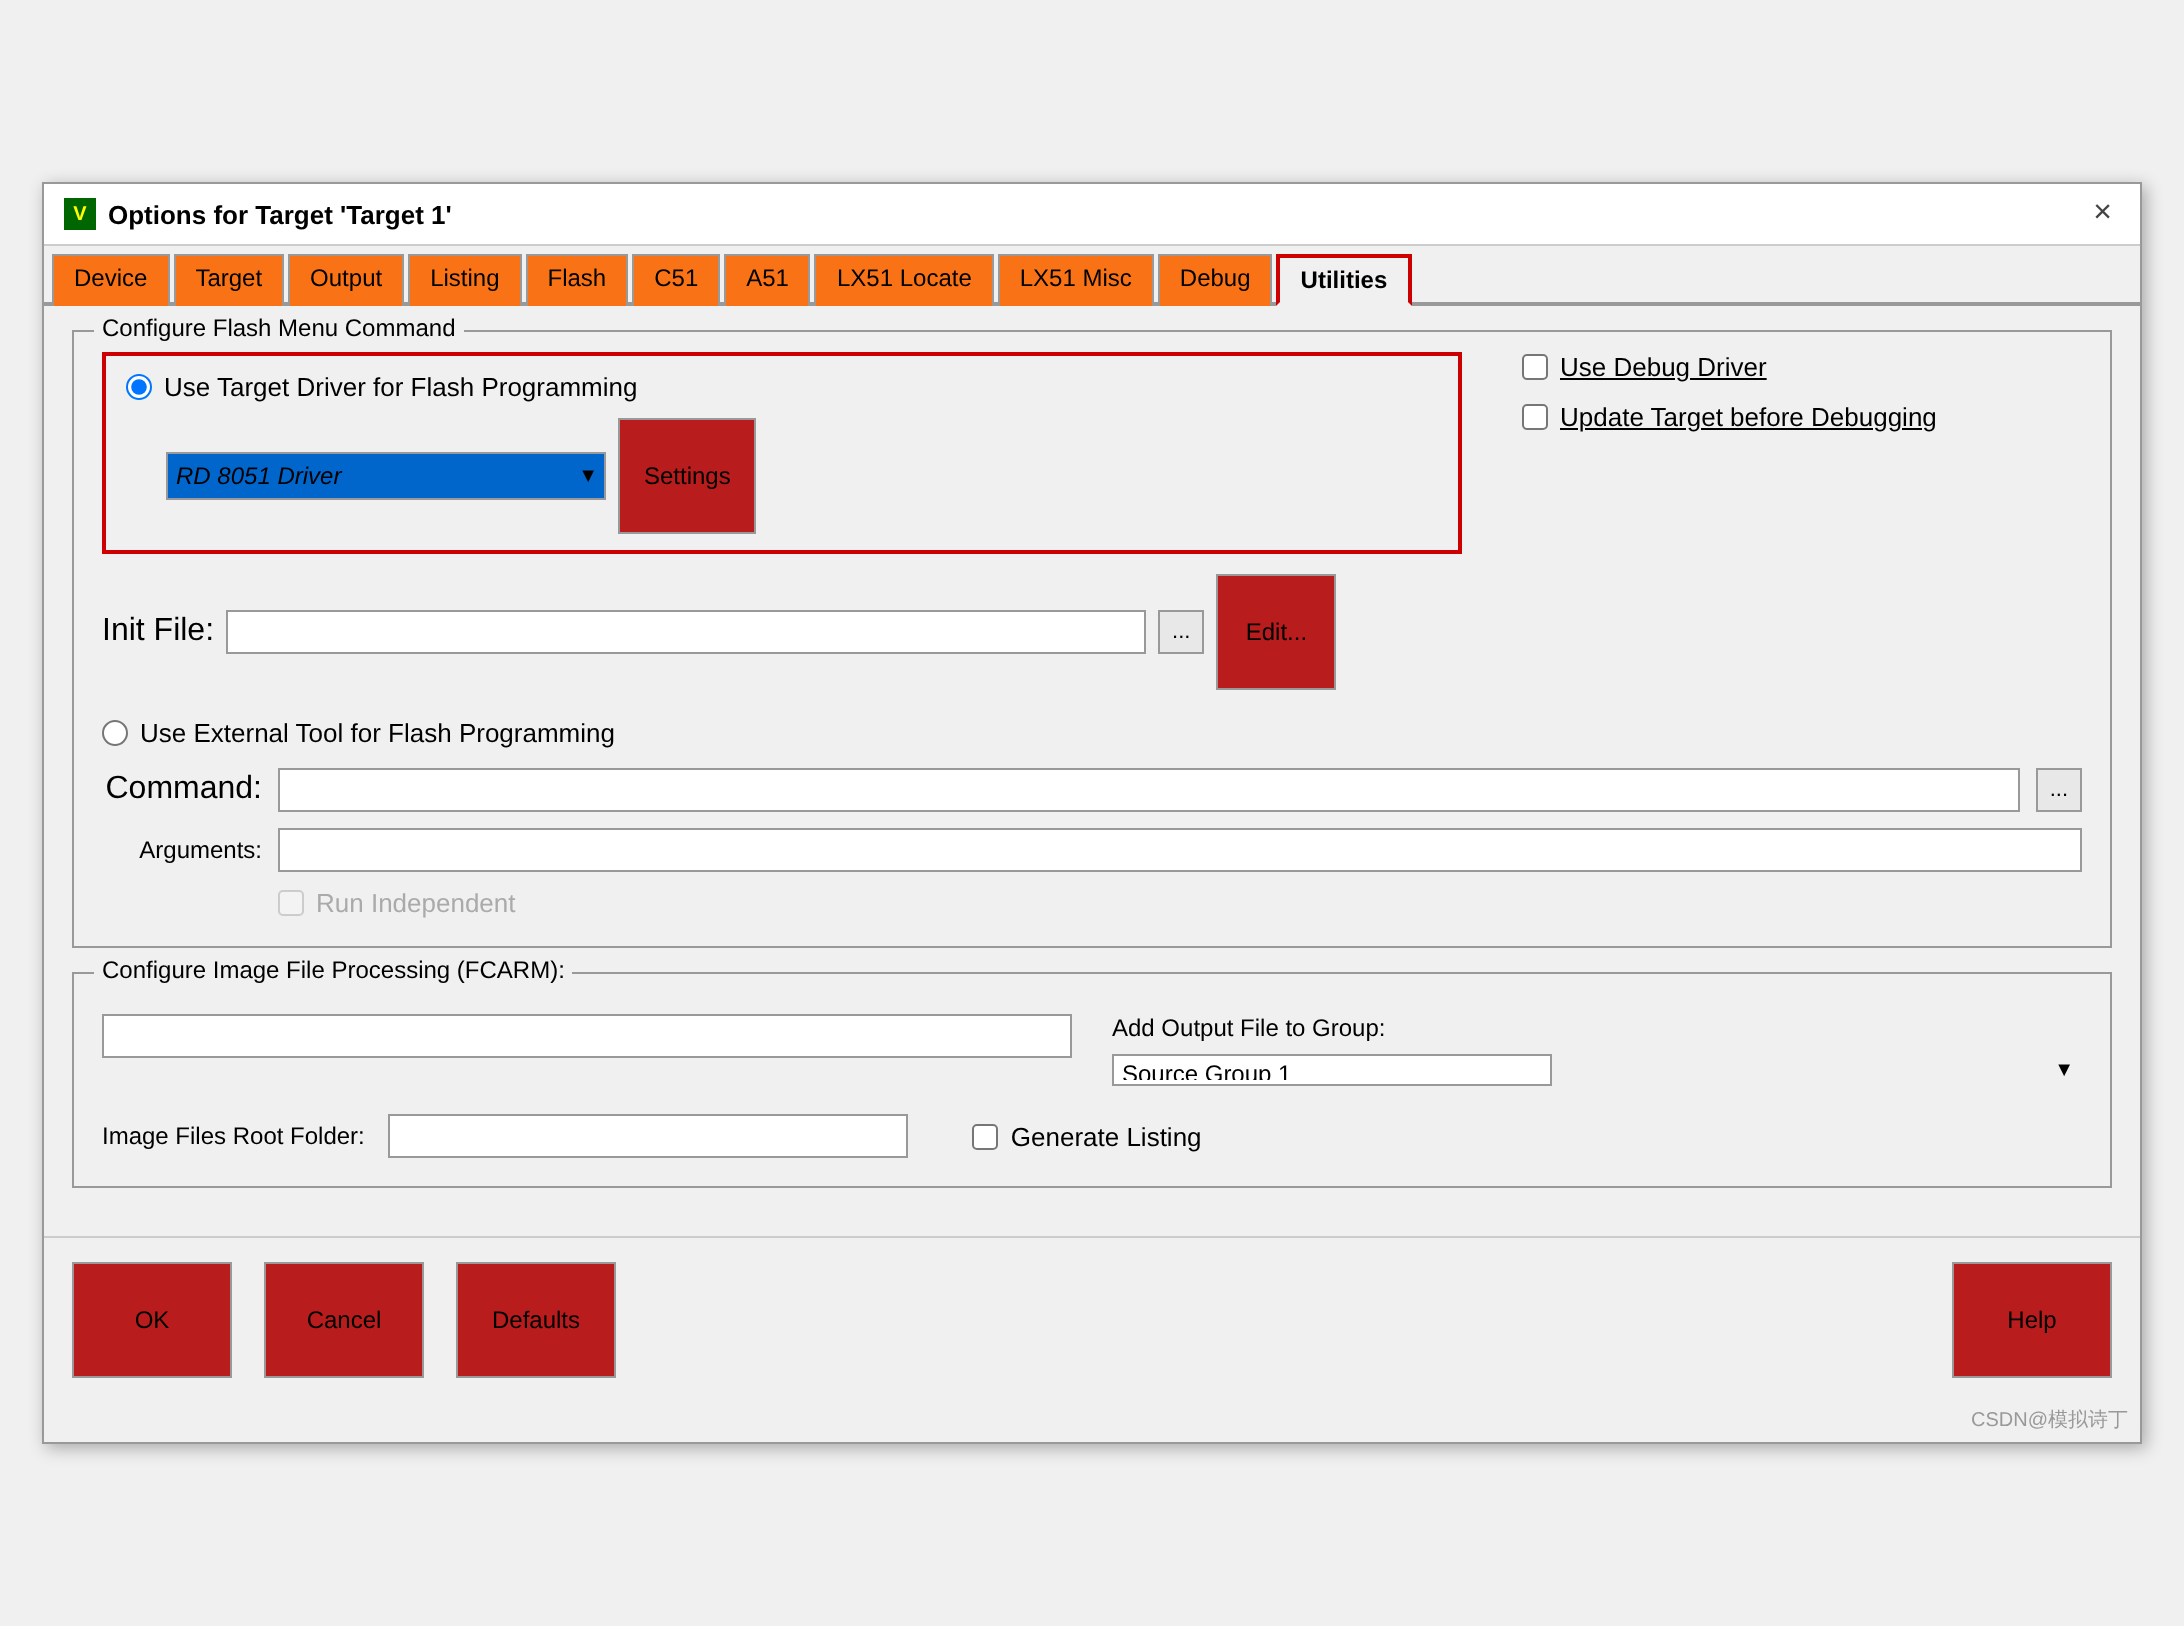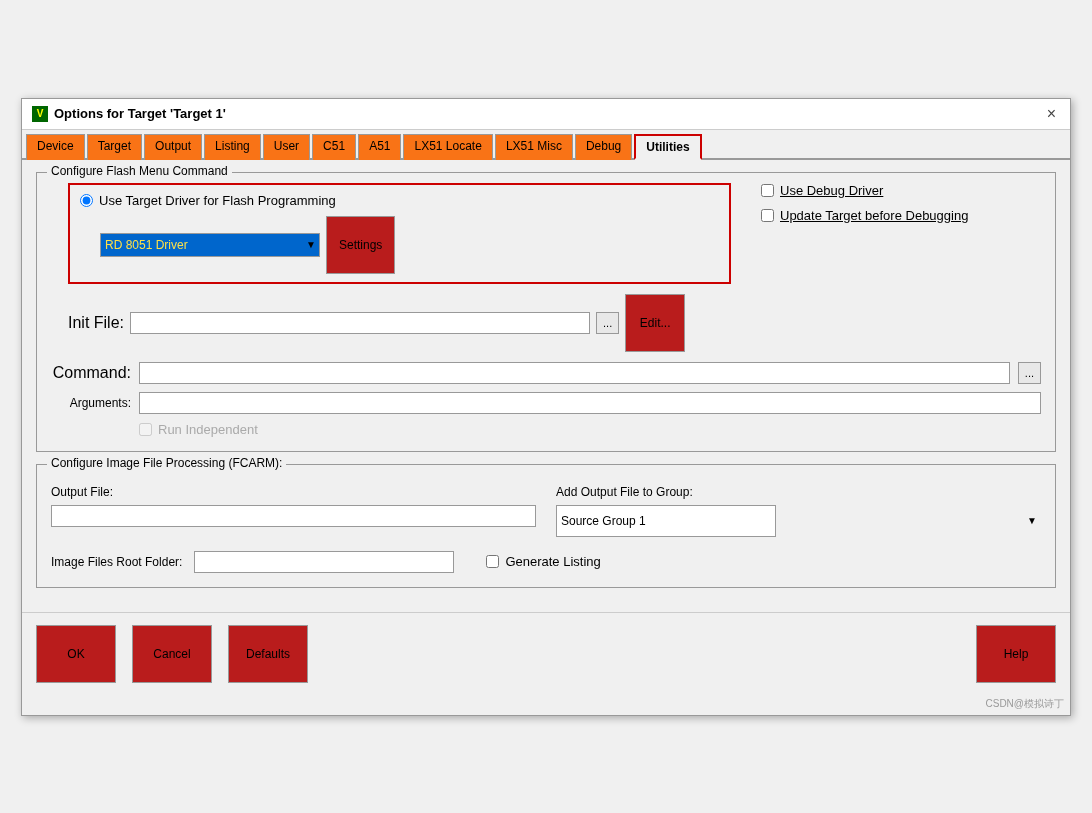--- a/index.html
+++ b/index.html
@@ -160,21 +160,21 @@
       border: 1px solid #999;
       background: #e8e8e8;
       cursor: pointer;
       height: 22px;
     }
     .top-section {
       display: flex;
       gap: 30px;
       align-items: flex-start;
     }
-    .left-section { flex: 1; margin-left: 17px; }
+    .left-section { flex: 1; }
     .right-section {
       display: flex;
       flex-direction: column;
       gap: 10px;
       min-width: 280px;
       text-decoration: underline;
     }
     .bottom-bar {
       display: flex;
       justify-content: center;
@@ -233,21 +233,21 @@
       <span>Options for Target 'Target 1'</span>
     </div>
     <button class="close-btn">×</button>
   </div>
 
   <div class="tabs-bar">
     <div class="tab">Device</div>
     <div class="tab">Target</div>
     <div class="tab">Output</div>
     <div class="tab">Listing</div>
-    <div class="tab">User</div>
+    <div class="tab">Flash</div>
     <div class="tab">C51</div>
     <div class="tab">A51</div>
     <div class="tab">LX51 Locate</div>
     <div class="tab">LX51 Misc</div>
     <div class="tab">Debug</div>
     <div class="tab active">Utilities</div>
   </div>
 
   <div class="content">
 
@@ -261,21 +261,21 @@
 
             <div class="row">
               <label class="radio-label">
                 <input type="radio" name="flash_mode" checked="" style="">
                 <span>Use Target Driver for Flash Programming</span>
               </label>
             </div>
 
             <div class="dropdown-container">
               <div class="dropdown-wrapper">
-                <select class="select-styled" style="background:#0066cc; color:#fde047; min-width:220px; height:24px;">
+                <select class="select-styled" style="background:#0066cc; color:#000000; min-width:220px; height:24px;font-style:italic;">
                   <option>RD 8051 Driver</option>
                 </select>
                 <span class="dropdown-arrow">▼</span>
               </div>
               <button class="btn">Settings</button>
             </div>
           </div>
 
           <div class="init-row" style="margin-left:0; margin-top:6px;">
             <span class="init-label">Init File:</span>
@@ -290,20 +290,26 @@
             <input type="checkbox" style="">
             <span>Use Debug Driver</span>
           </label>
           <label class="checkbox-label">
             <input type="checkbox" style="">
             <span>Update Target before Debugging</span>
           </label>
         </div>
       </div>
 
+      <div style="margin-top: 14px;">
+        <label class="radio-label">
+          <input type="radio" name="flash_mode" style="">
+          <span>Use External Tool for Flash Programming</span>
+        </label>
+      </div>
 
       <div class="row" style="margin-top:10px;">
         <span style="font-size:16px; min-width:80px; text-align:right;">Command:</span>
         <input type="text" class="text-input" style="flex: 1 1 0%;">
         <button class="browse-btn">...</button>
       </div>
 
       <div class="row">
         <span style="font-size:12px; min-width:80px; text-align:right;">Arguments:</span>
         <input type="text" class="text-input" style="flex: 1 1 0%;">
@@ -315,27 +321,26 @@
           <span>Run Independent</span>
         </label>
       </div>
     </div>
 
     <div class="group-box">
       <span class="group-box-title">Configure Image File Processing (FCARM):</span>
 
       <div style="display:flex; gap:20px; align-items:flex-start; margin-top:10px;">
         <div style="display:flex; flex-direction:column; gap:6px; flex:1;">
-          <span style="font-size:12px;">Output File:</span>
           <input type="text" class="text-input" style="width: 100%;">
         </div>
         <div style="display:flex; flex-direction:column; gap:6px; flex:1;">
           <span style="font-size:12px;">Add Output File  to Group:</span>
           <div class="dropdown-wrapper">
-            <select class="select-styled" style="min-width:220px; height:32px;">
+            <select class="select-styled" style="min-width:220px; height:16px;">
               <option>Source Group 1</option>
             </select>
             <span class="dropdown-arrow">▼</span>
           </div>
         </div>
       </div>
 
       <div style="display:flex; align-items:center; gap:12px; margin-top:14px;">
         <span style="font-size:12px; white-space:nowrap;">Image Files Root Folder:</span>
         <input type="text" class="text-input" style="width: 260px;">

